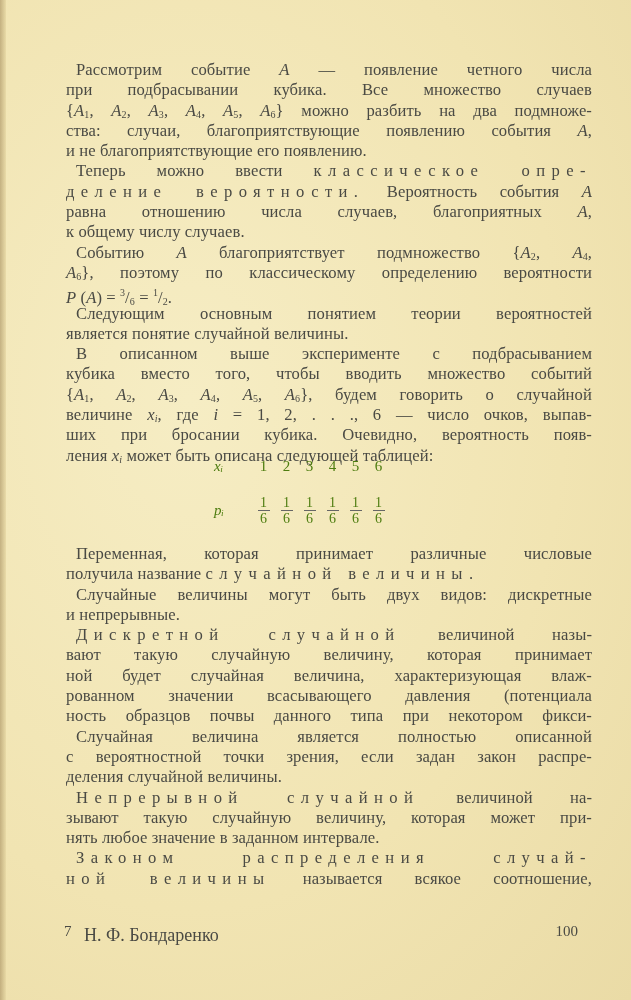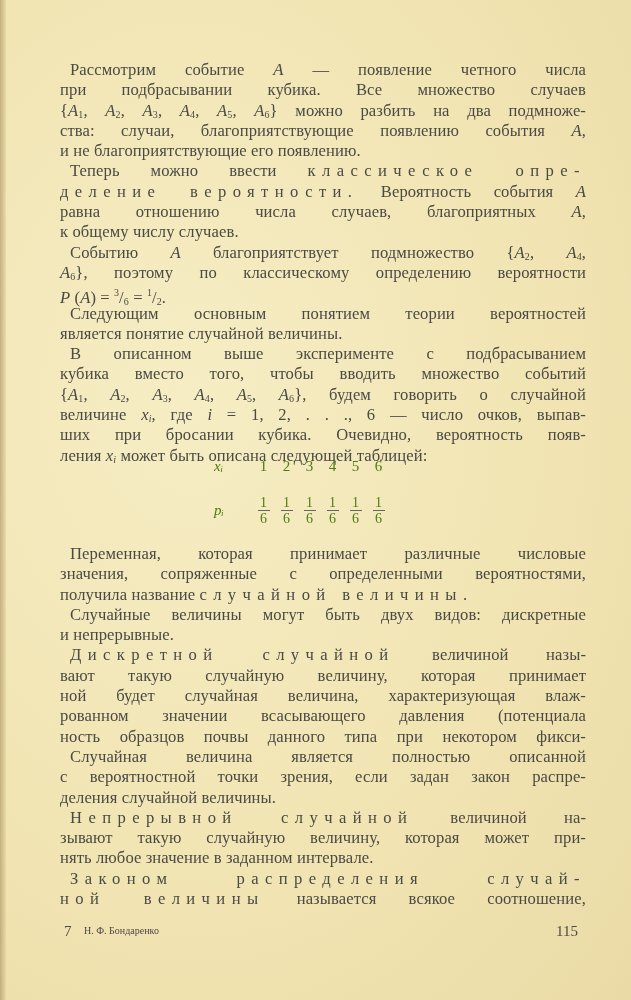--- a/index.html
+++ b/index.html
@@ -6,37 +6,37 @@
   body {
     width:631px; height:1000px; overflow:hidden;
     background:#f3e8b8;
     background-image: radial-gradient(ellipse at 30% 40%, #f6edc4 0%, #f1e4b2 60%, #eadba6 100%);
     font-family: "Liberation Serif", "DejaVu Serif", serif;
     color:#4a4a44;
     position:relative;
   }
   .left-edge { position:absolute; left:0; top:0; width:6px; height:1000px;
     background:linear-gradient(to right,#b09a6a,#e6d7a2); opacity:.7; }
-  .page { position:absolute; left:60px; top:60px; width:526px; }
+  .page { position:absolute; left:66px; top:60px; width:526px; }
   .line { height:20.3px; line-height:20.3px; font-size:16.6px; white-space:nowrap;
     text-align:justify; text-align-last:justify; letter-spacing:0.1px; }
   .line.last { text-align-last:left; }
   .ind { text-indent:10px; }
   .sp { letter-spacing:6.4px;font-family:Liberation Serif, serif; }
   i { font-style:italic; }
   sub { font-size:10px; vertical-align:-2px; line-height:0; }
   .table { position:absolute; left:214px; top:455px; font-size:15px; color:#4d7c0f; }
   .trow { display:flex; align-items:center; }
   .lab { width:38px; font-style:italic; }
   .cell { width:23px; text-align:center; }
   .frac { display:inline-flex; flex-direction:column; align-items:center; width:23px; font-size:14px; line-height:15px; }
   .frac .bar { width:12px; border-top:1px solid #666; }
   .footer { position:absolute; top:923px; left:64px; width:514px; font-size:15px; }
   .footer .sig { position:absolute; left:0; }
-  .footer .author { position:absolute; left:20px; font-size:10px; top:2px; }
+  .footer .author { position:absolute; left:20px; font-size:18px; top:2px; }
   .footer .pnum { position:absolute; right:0; }
 </style>
 </head>
 <body>
 
 <div class="left-edge"></div>
 
 <div class="page">
 
   <div>
@@ -71,21 +71,20 @@
     <div class="line">{<i>A</i><sub>1</sub>, <i>A</i><sub>2</sub>, <i>A</i><sub>3</sub>, <i>A</i><sub>4</sub>, <i>A</i><sub>5</sub>, <i>A</i><sub>6</sub>}, будем говорить о случайной</div>
     <div class="line">величине <i>x<sub>i</sub></i>, где <i>i</i> = 1, 2, . . ., 6 — число очков, выпав-</div>
     <div class="line">ших при бросании кубика. Очевидно, вероятность появ-</div>
     <div class="line last">ления <i>x<sub>i</sub></i> может быть описана следующей таблицей:</div>
   </div>
 
   <div style="height:78px"></div>
 
   <div>
     <div class="line ind">Переменная, которая принимает различные числовые</div>
-    <div class="line">значения, сопряженные с определенными вероятностями,</div>
     <div class="line last">получила название <span class="sp">случайной величины</span>.</div>
   </div>
 
   <div>
     <div class="line ind">Случайные величины могут быть двух видов: дискретные</div>
     <div class="line last">и непрерывные.</div>
   </div>
 
   <div>
     <div class="line ind"><span class="sp">Дискретной случайной</span> величиной назы-</div>
@@ -154,14 +153,14 @@
         <span>1</span>
         <span class="bar"></span>
         <span>6</span>
       </span>
   </div>
 </div>
 
 <div class="footer">
   <span class="sig">7</span>
   <span class="author">Н. Ф. Бондаренко</span>
-  <span class="pnum">115</span>
+  <span class="pnum">100</span>
 </div>
 
 </body></html>

